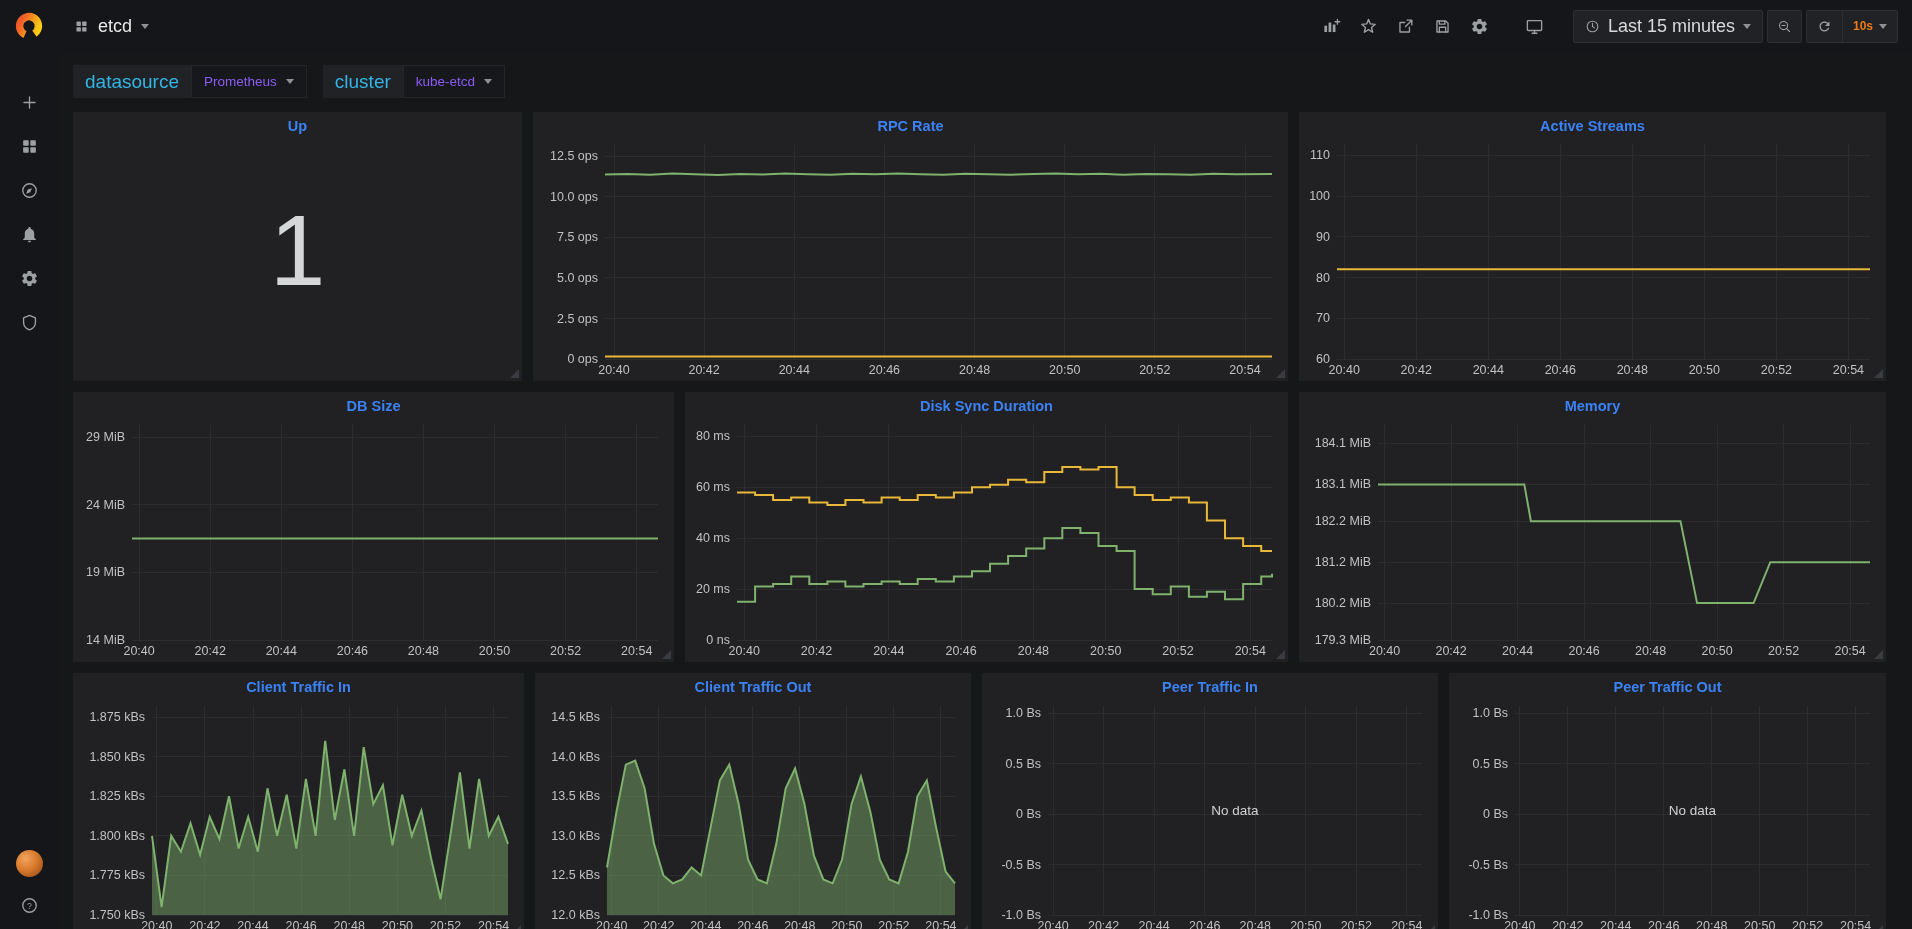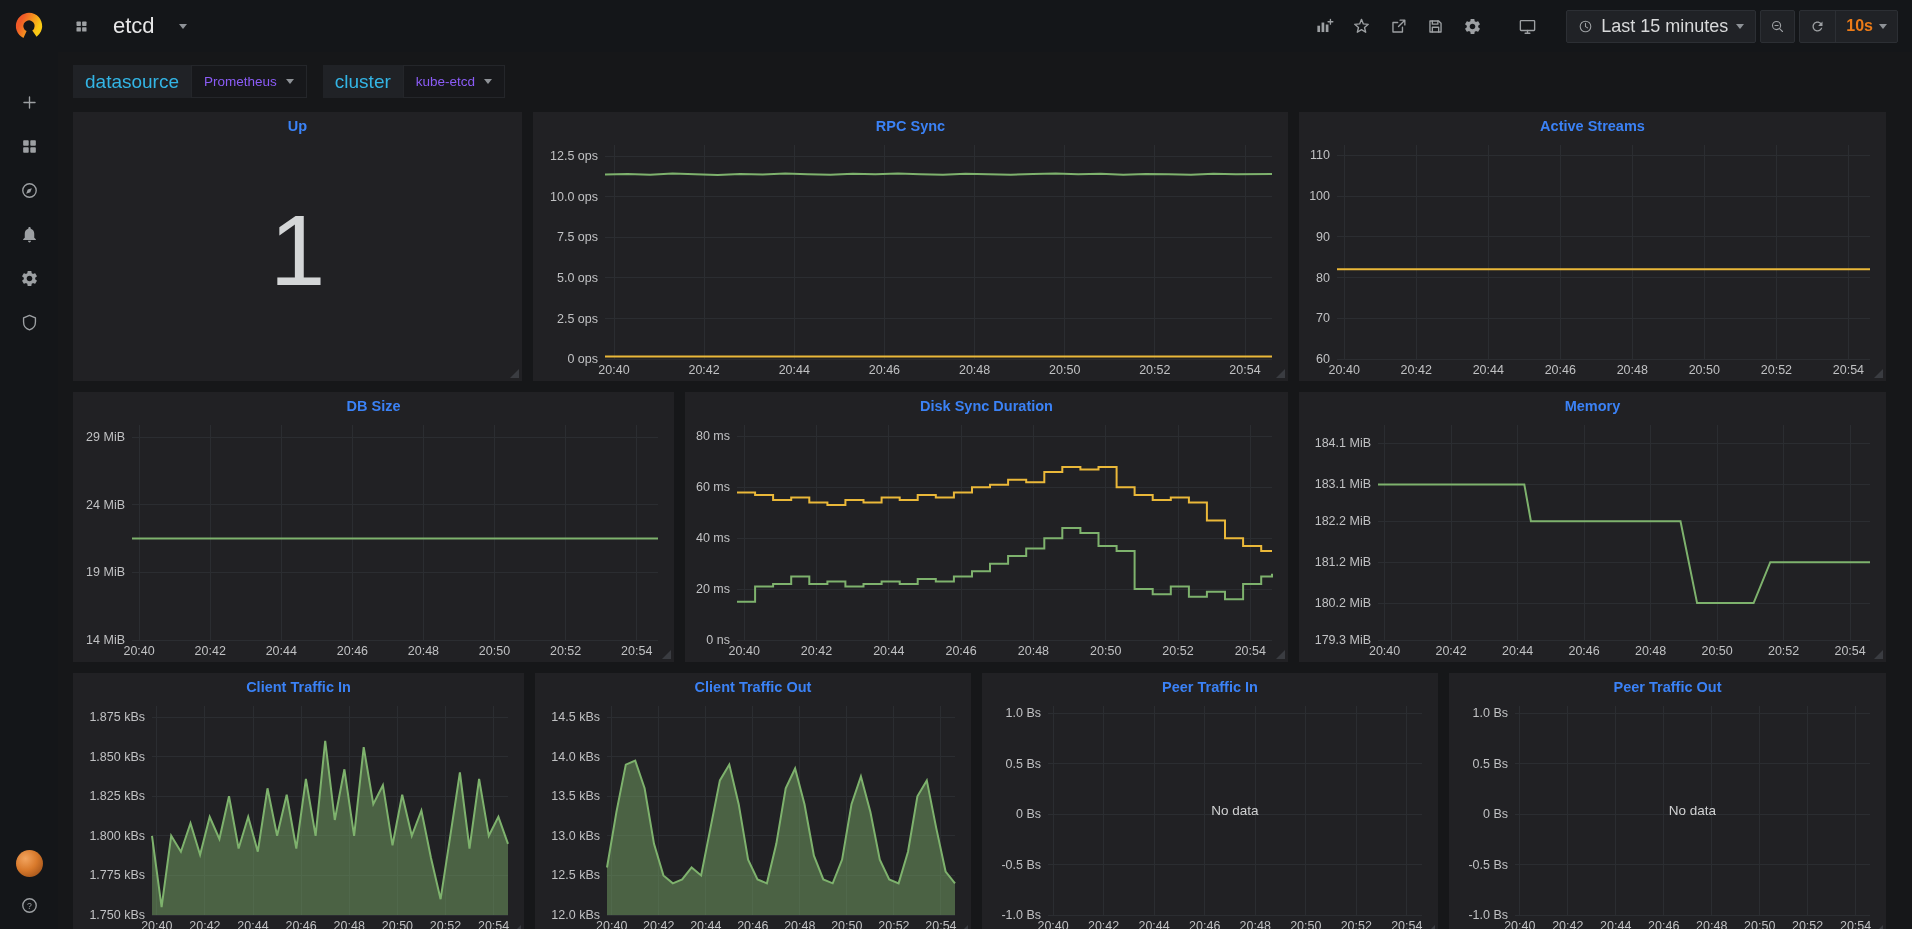--- a/index.html
+++ b/index.html
@@ -24,36 +24,36 @@
              stroke-linecap:round; stroke-linejoin:round; }
   svg.icon .fill { fill:#9da0a3; stroke:none; }
   svg.icon.small { width:15px; height:15px; }
   .caret { width:0; height:0; border-left:4.5px solid transparent; border-right:4.5px solid transparent;
            border-top:5px solid #8e9297; display:inline-block; }
 
   
   .main { flex:1; display:flex; flex-direction:column; min-width:0; }
   .navbar { height:52px; background:#141619; display:flex; align-items:center;
             justify-content:space-between; padding:0 14px 0 8px; flex-shrink:0; }
-  .nav-title { display:flex; align-items:center; gap:24px; background:none; border:none;
-               cursor:pointer; color:#e8e8e9; font-size:22px; font-weight:500; padding:6px 8px;
+  .nav-title { display:flex; align-items:center; gap:9px; background:none; border:none;
+               cursor:pointer; color:#e8e8e9; font-size:18px; font-weight:500; padding:6px 8px;
                font-family:"Liberation Sans", sans-serif;}
   .nav-right { display:flex; align-items:center; gap:4px; }
   .nav-btn { background:none; border:none; cursor:pointer; padding:7px; display:flex;
              align-items:center; }
   .nav-gap { width:14px; }
   .pill { background:#202226; border:1px solid #2c2f34; border-radius:2px; height:33px;
           display:flex; align-items:center; padding:0 11px; gap:8px; cursor:pointer;
           color:#d8d9da; font-size:18px; font-family:"Liberation Sans", sans-serif; }
   .pill.icon-only { padding:0 9px; }
   .refresh-group { background:#202226; border:1px solid #2c2f34; border-radius:2px; height:33px;
                    display:flex; align-items:stretch; }
   .refresh-group button { background:none; border:none; cursor:pointer; display:flex;
                           align-items:center; gap:6px; padding:0 10px;
-                          font-family:"Liberation Sans", sans-serif; font-size:16px; }
+                          font-family:"Liberation Sans", sans-serif; font-size:12px; }
   .refresh-group .divider { width:1px; background:#2c2f34; }
   .orange { color:#eb7b18; font-weight:600; }
 
   
   .submenu { display:flex; align-items:center; gap:16px; padding:13px 26px 14px 15px; flex-shrink:0; }
   .var-chip { display:flex; height:33px; cursor:pointer; }
   .var-label { background:#202226; color:#33b5e5; font-size:19px; display:flex;
                align-items:center; padding:0 12px; }
   .var-value { background:#17181b; border:1px solid #24262a; color:#8b5cf6; font-size:13.5px;
                display:flex; align-items:center; gap:9px; padding:0 12px; }
@@ -250,21 +250,21 @@
     </div>
 
     <div class="dashboard">
 
       <div class="row" style="height:269px">
         <div class="panel" style="width:449px">
           <div class="panel-title">Up</div>
           <div class="stat-value">1</div>
         </div>
         <div class="panel" style="width:755px">
-          <div class="panel-title">RPC Sync</div>
+          <div class="panel-title">RPC Rate</div>
           <div class="panel-body">
               <svg class="chart" viewBox="0 0 747 240">
                 <line class="grid" x1="68" x2="735" y1="17.3" y2="17.3"></line>
                 <text class="ylab" x="61" y="21.3">12.5 ops</text>
                 <line class="grid" x1="68" x2="735" y1="57.9" y2="57.9"></line>
                 <text class="ylab" x="61" y="61.9">10.0 ops</text>
                 <line class="grid" x1="68" x2="735" y1="98.4" y2="98.4"></line>
                 <text class="ylab" x="61" y="102.4">7.5 ops</text>
                 <line class="grid" x1="68" x2="735" y1="138.9" y2="138.9"></line>
                 <text class="ylab" x="61" y="142.9">5.0 ops</text>

